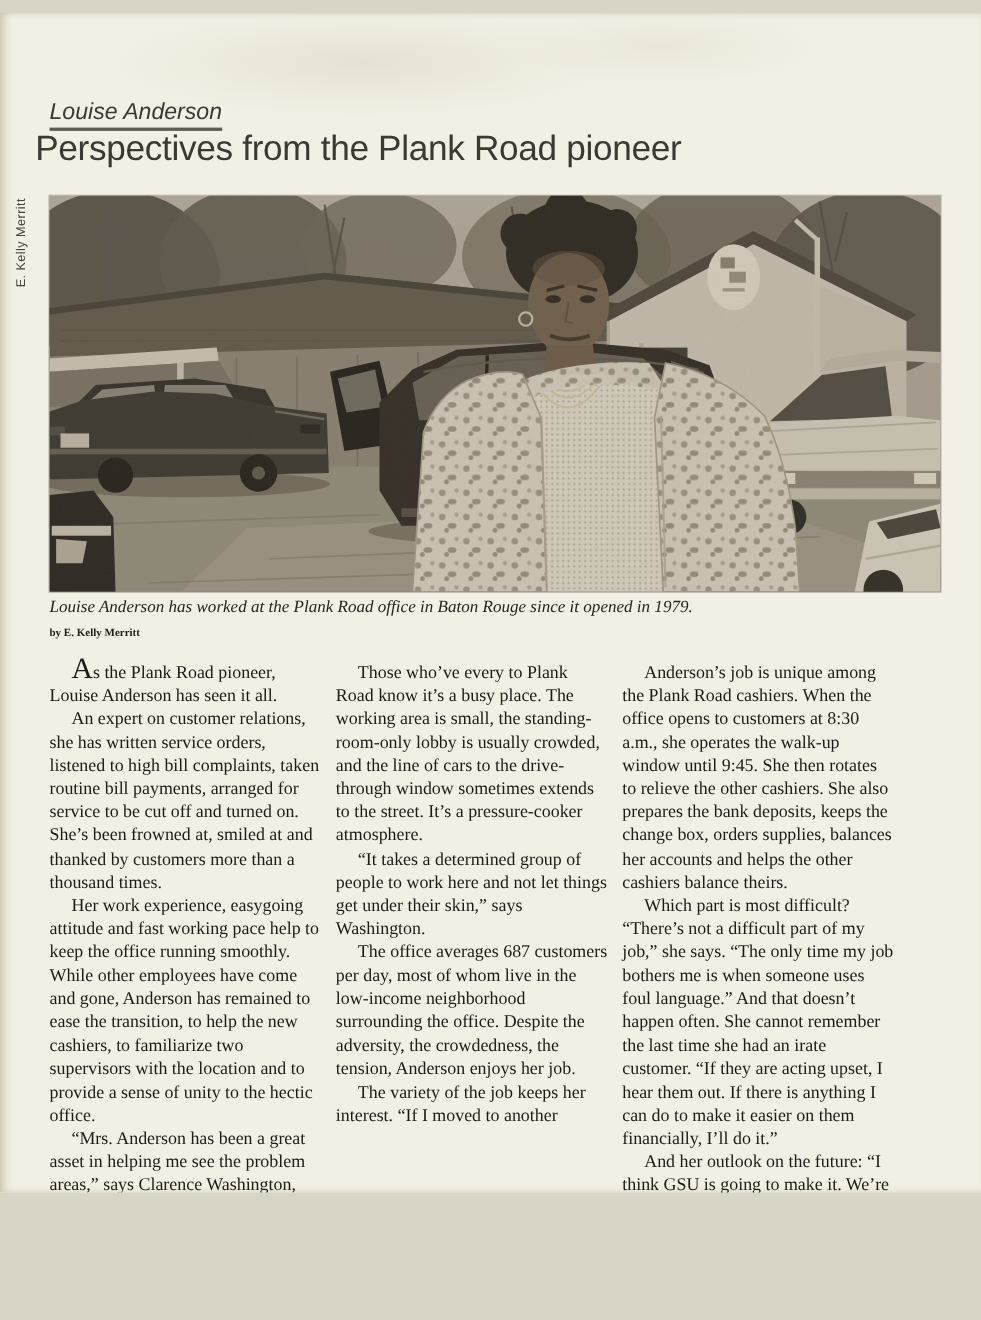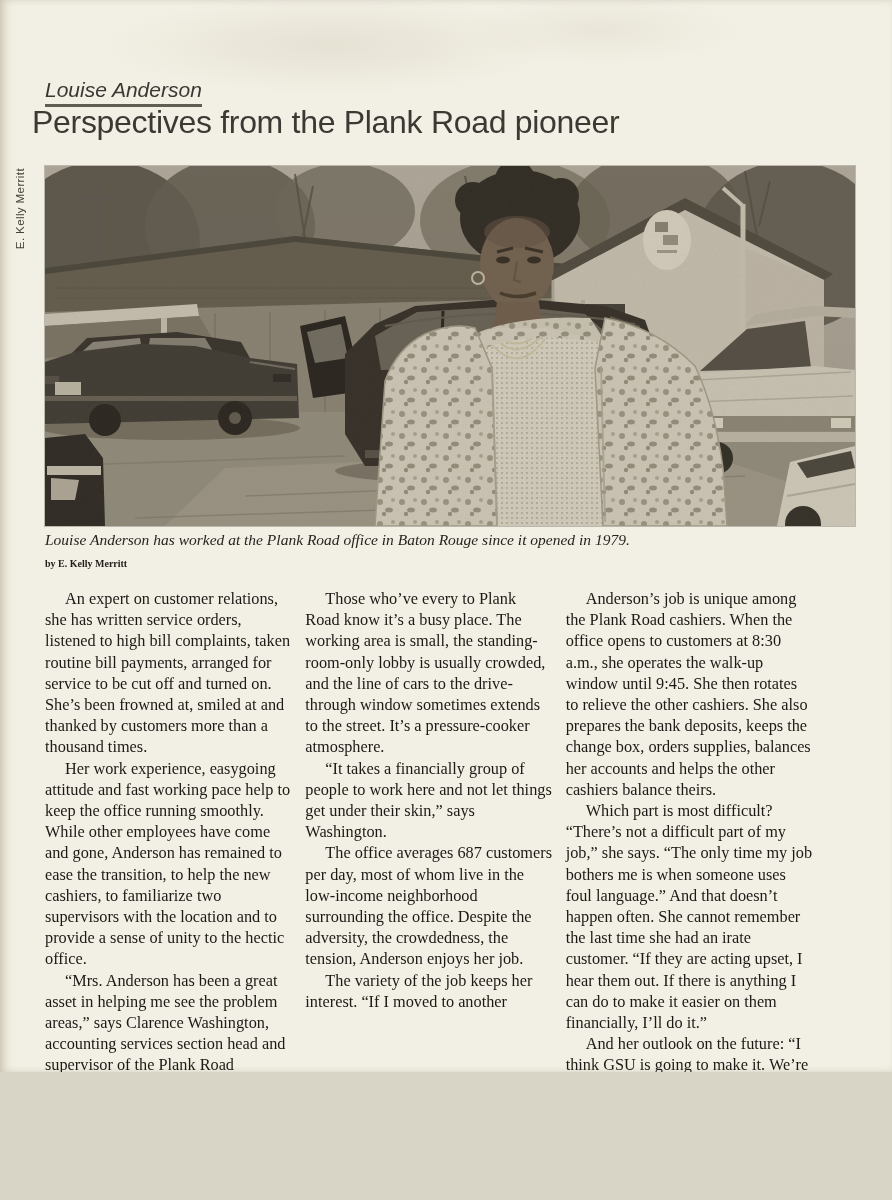--- a/index.html
+++ b/index.html
@@ -1,17 +1,17 @@
 <!DOCTYPE html>
 <html><head>
 <meta charset="utf-8">
 <style>
   html,body{margin:0;padding:0;background:#d8d4c6;}
   .page{
-    position:relative;width:892px;height:1072px;margin:0 auto;overflow:hidden;
+    position:relative;width:892px;height:1072px;margin:12px auto;overflow:hidden;
     background:
       radial-gradient(ellipse 320px 70px at 330px 45px, rgba(214,209,192,.45), transparent 70%),
       radial-gradient(ellipse 200px 50px at 600px 30px, rgba(218,213,198,.35), transparent 70%),
       linear-gradient(90deg,#e9e4d2 0,#f2efe4 14px,#f2efe4 100%);
     box-shadow:inset 3px 0 6px rgba(120,112,90,.25);
     font-family:"Liberation Serif", serif;color:#1c1a16;
   }
   .kicker{
     position:absolute;left:45px;top:78px;
     font-family:"Liberation Sans", sans-serif;font-style:italic;
@@ -232,27 +232,28 @@
       <rect x="0" y="0" width="810" height="360" fill="#7a6f58" opacity=".10"></rect>
       <rect x="0" y="0" width="810" height="360" filter="url(#grain)" opacity=".16"></rect>
     </svg>
   </figure>
 
   <div class="caption">Louise Anderson has worked at the Plank Road office in Baton Rouge since it opened in 1979.</div>
   <div class="byline">by E. Kelly Merritt</div>
 
   <div class="columns">
     <div class="col">
+      <p class="lead">As the Plank Road pioneer, Louise Anderson has seen it all.</p>
       <p>An expert on customer relations, she has written service orders, listened to high bill complaints, taken routine bill payments, arranged for service to be cut off and turned on. She’s been frowned at, smiled at and thanked by customers more than a thousand times.</p>
       <p>Her work experience, easygoing attitude and fast working pace help to keep the office running smoothly. While other employees have come and gone, Anderson has remained to ease the transition, to help the new cashiers, to familiarize two supervisors with the location and to provide a sense of unity to the hectic office.</p>
       <p>“Mrs. Anderson has been a great asset in helping me see the problem areas,” says Clarence Washington, accounting services section head and supervisor of the Plank Road</p>
     </div>
     <div class="col">
       <p>Those who’ve every to Plank Road know it’s a busy place. The working area is small, the standing-room-only lobby is usually crowded, and the line of cars to the drive-through window sometimes extends to the street. It’s a pressure-cooker atmosphere.</p>
-      <p>“It takes a financially group of people to work here and not let things get under their skin,” says Washington.</p>
+      <p>“It takes a determined group of people to work here and not let things get under their skin,” says Washington.</p>
       <p>The office averages 687 customers per day, most of whom live in the low-income neighborhood surrounding the office. Despite the adversity, the crowdedness, the tension, Anderson enjoys her job.</p>
       <p>The variety of the job keeps her interest. “If I moved to another</p>
     </div>
     <div class="col">
       <p>Anderson’s job is unique among the Plank Road cashiers. When the office opens to customers at 8:30 a.m., she operates the walk-up window until 9:45. She then rotates to relieve the other cashiers. She also prepares the bank deposits, keeps the change box, orders supplies, balances her accounts and helps the other cashiers balance theirs.</p>
       <p>Which part is most difficult? “There’s not a difficult part of my job,” she says. “The only time my job bothers me is when someone uses foul language.” And that doesn’t happen often. She cannot remember the last time she had an irate customer. “If they are acting upset, I hear them out. If there is anything I can do to make it easier on them financially, I’ll do it.”</p>
       <p>And her outlook on the future: “I think GSU is going to make it. We’re going to get our rate increase and come back on top again.”</p>
     </div>
   </div>
 

